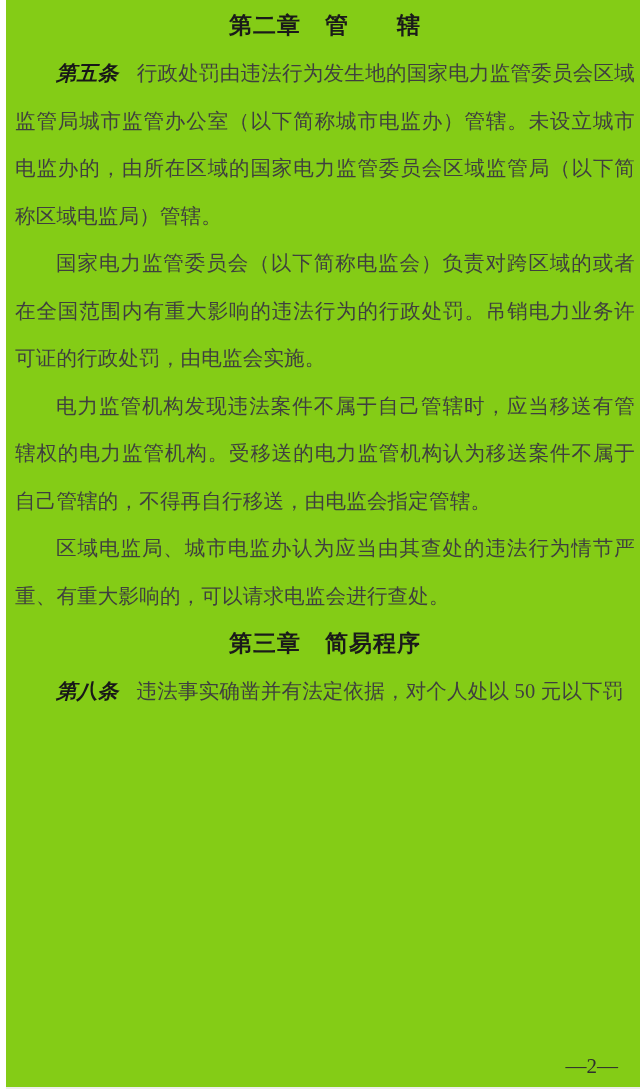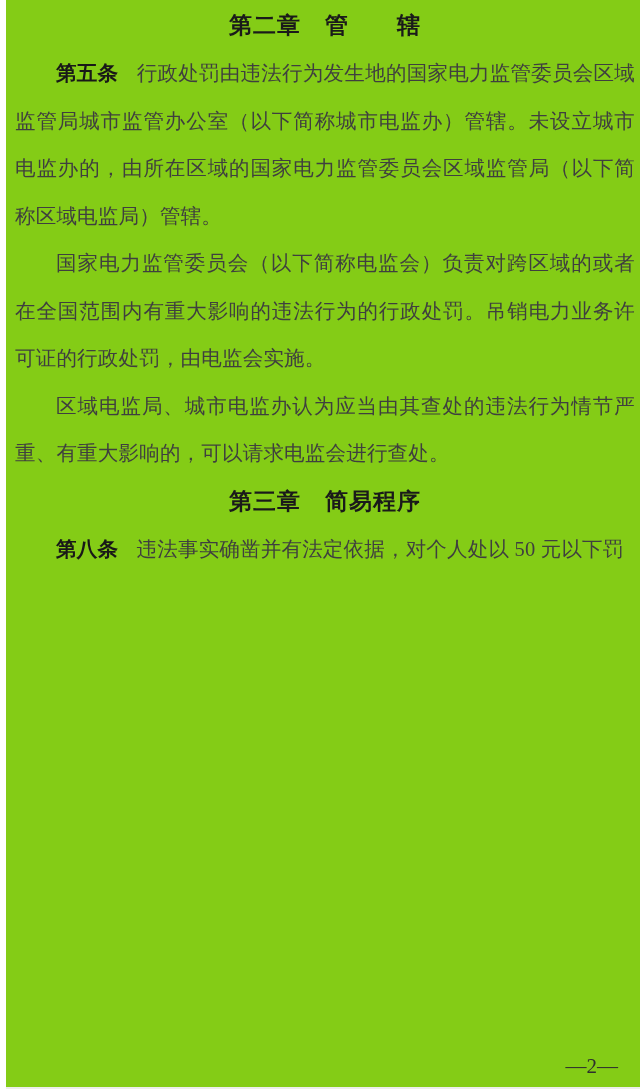--- a/index.html
+++ b/index.html
@@ -39,20 +39,21 @@
     color: #3f3f3f;
     text-align: justify;
     text-indent: 2em;
     letter-spacing: 0.2px;
   }
   .artnum {
     font-family: "Liberation Sans", "DejaVu Sans", sans-serif;
     font-weight: bold;
     color: #181818;
     margin-right: 0.9em;
+    font-style: italic;
   }
   .page-number {
     position: absolute;
     right: 26px;
     bottom: 6px;
     font-size: 21px;
     line-height: 30px;
     color: #2e2e2e;
     font-family: "Liberation Serif", "DejaVu Serif", serif;
   }
@@ -63,20 +64,21 @@
 <div class="page">
 
   <h1 class="chapter-heading">第二章　管　　辖</h1>
 
   <p class="para"><b class="artnum">第五条</b><span>行政处罚由违法行为发生地的国家电力监管委员会区域监管局城市监管办公室（以下简称城市电监办）管辖。未设立城市电监办的，由所在区域的国家电力监管委员会区域监管局（以下简称区域电监局）管辖。</span></p>
 
 
   <p class="para"><span>国家电力监管委员会（以下简称电监会）负责对跨区域的或者在全国范围内有重大影响的违法行为的行政处罚。吊销电力业务许可证的行政处罚，由电监会实施。</span></p>
 
 
+  <p class="para"><span>电力监管机构发现违法案件不属于自己管辖时，应当移送有管辖权的电力监管机构。受移送的电力监管机构认为移送案件不属于自己管辖的，不得再自行移送，由电监会指定管辖。</span></p>
 
 
   <p class="para"><span>区域电监局、城市电监办认为应当由其查处的违法行为情节严重、有重大影响的，可以请求电监会进行查处。</span></p>
 
   <h1 class="chapter-heading">第三章　简易程序</h1>
 
   <p class="para"><b class="artnum">第八条</b><span>违法事实确凿并有法定依据，对个人处以 50 元以下罚</span></p>
 
   <div class="page-number">—2—</div>
 

